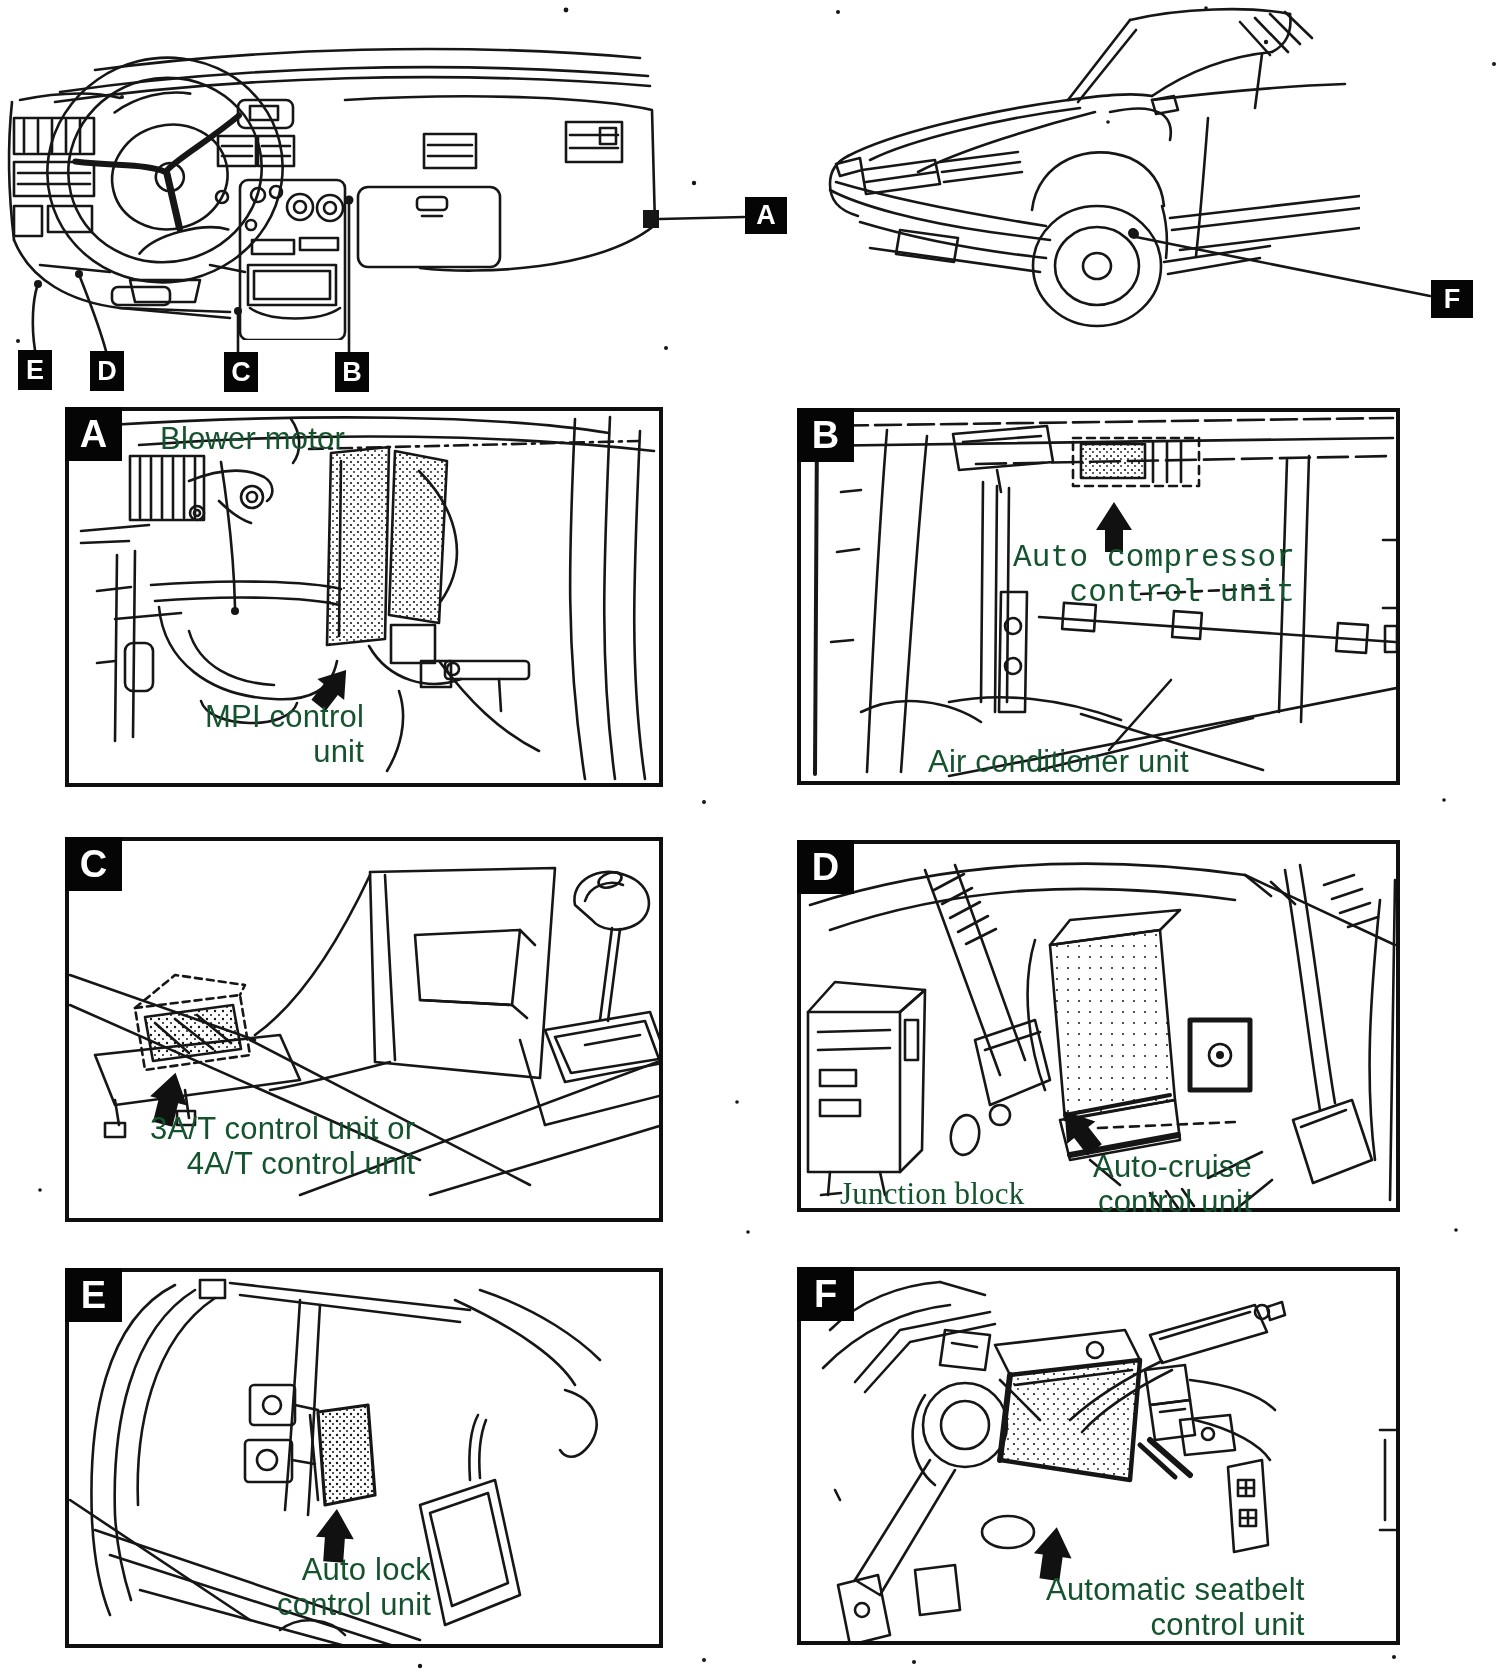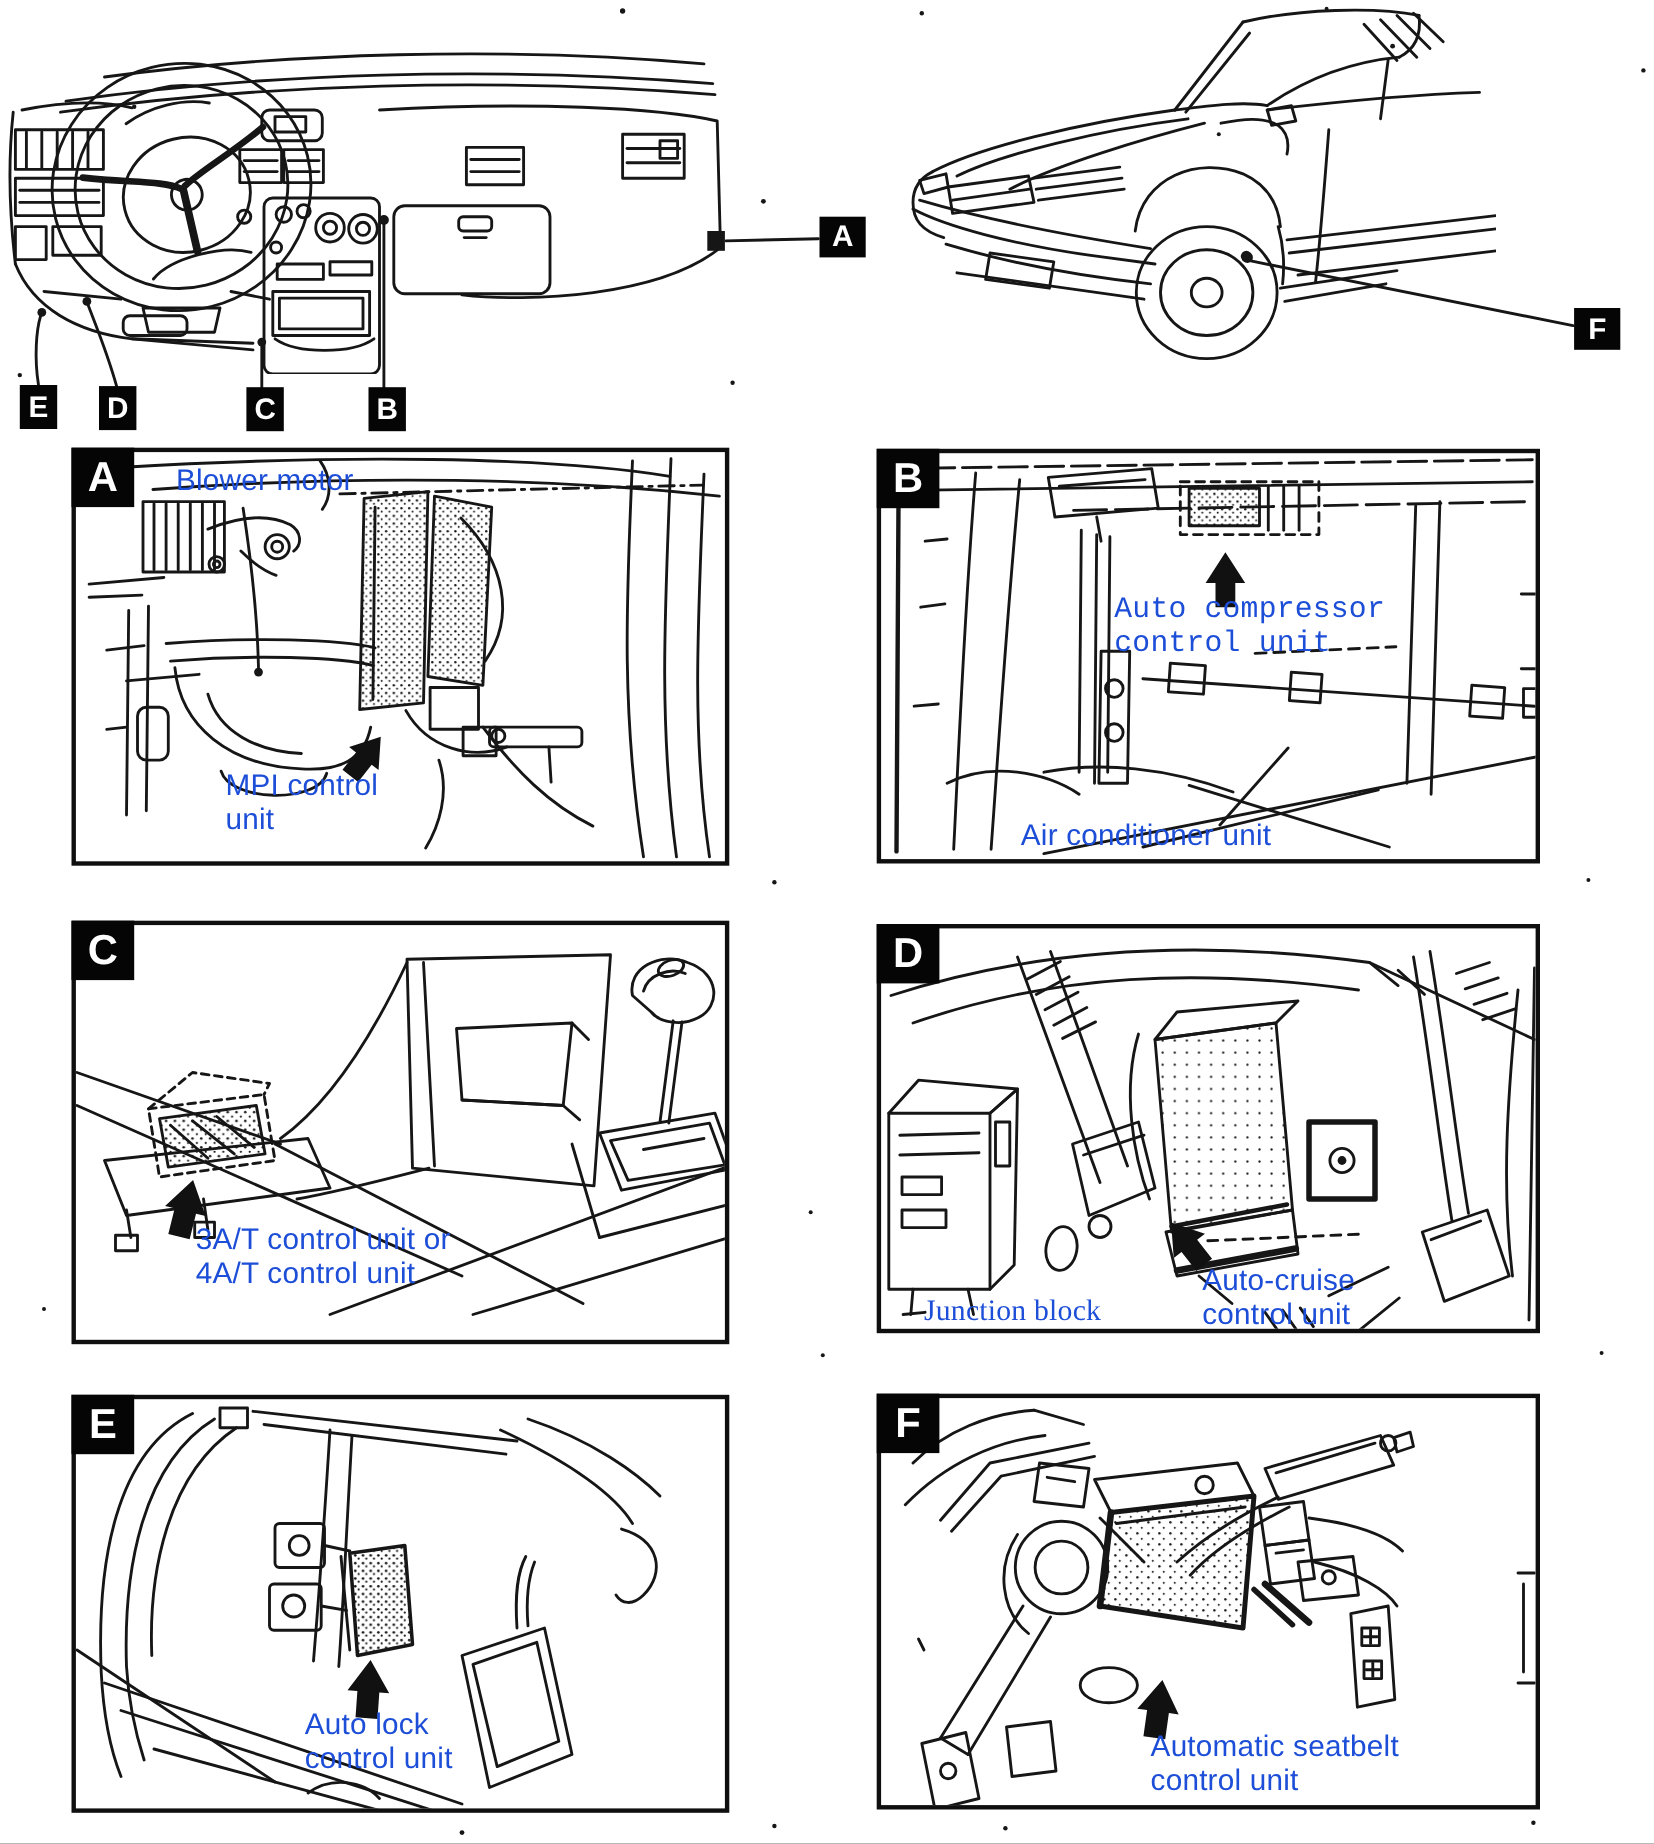--- a/index.html
+++ b/index.html
@@ -9,22 +9,22 @@
   svg path, svg line, svg rect, svg circle, svg ellipse, svg polyline{vector-effect:none;}
   .sketchline{stroke:#161616;fill:none;stroke-width:2.6;stroke-linecap:round;stroke-linejoin:round;}
   .callout{position:absolute;width:34px;height:40px;background:#050505;color:#fff;
            display:flex;align-items:center;justify-content:center;
            font-size:27px;font-weight:700;z-index:5;}
   .panel{position:absolute;border:4px solid #0f0f0f;background:#fff;z-index:2;}
   .panel-letter{position:absolute;left:-4px;top:-4px;width:57px;height:54px;background:#050505;
            color:#fff;display:flex;align-items:center;justify-content:center;
            font-size:38px;font-weight:700;z-index:4;}
   .sketch{left:0;top:0;z-index:1;}
-  .lbl{position:absolute;z-index:3;font-size:27px;line-height:1.13;white-space:pre-line;
-       color:#1d4ed8;letter-spacing:0.2px;}
+  .lbl{position:absolute;z-index:3;font-size:31px;line-height:1.13;white-space:pre-line;
+       color:#14532d;letter-spacing:0.2px;text-align:right;}
   .overlay{z-index:3;pointer-events:none;}
   .topart{z-index:2;}
 </style>
 </head>
 <body>
 
 <div class="page">
 
   <svg class="topart" style="left:0px;top:40px;" width="680" height="300" viewBox="0 0 680 300">
     <g class="sketchline">
@@ -360,21 +360,21 @@
         <path d="M 66,167 L 106,134 L 176,144 L 171,154" stroke-dasharray="7 5"></path>
         <path d="M 26,214 L 211,194 L 231,239 L 46,264 Z"></path>
         <path d="M 46,259 L 50,284"></path>
           <path d="M 116,249 L 120,277"></path>
         <rect x="108" y="270" width="18" height="14"></rect>
           <rect x="36" y="282" width="20" height="14"></rect>
         <path d="M 181,199 L 461,344"></path>
       </g>
       <path d="M -10,26 L -10,2 L -19,2 L 0,-27 L 19,2 L 10,2 L 10,26 Z" fill="#111" transform="translate(100,258) rotate(14)"></path>
     </svg>
-    <div class="lbl" style="left:81px;top:270px;margin-left:28px;">3A/T control unit or
+    <div class="lbl" style="left:81px;top:270px;">3A/T control unit or
 4A/T control unit</div>
   </section>
 
   <section class="panel" style="left:797px;top:840px;width:595px;height:364px;">
     <div class="panel-letter">D</div>
     <svg class="sketch" width="595" height="364" viewBox="0 0 595 364">
       <defs>
           <pattern id="pd" width="11" height="11" patternUnits="userSpaceOnUse">
         <circle cx="3" cy="3" r="1" fill="#161616"></circle>
           </pattern>

